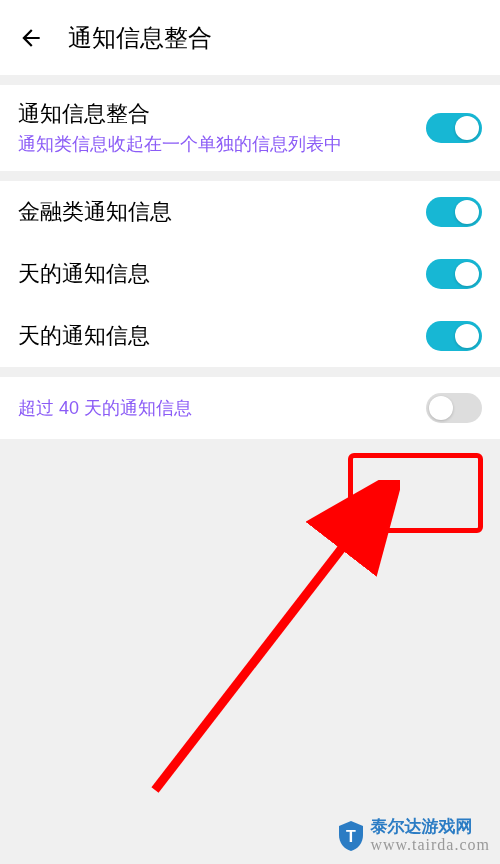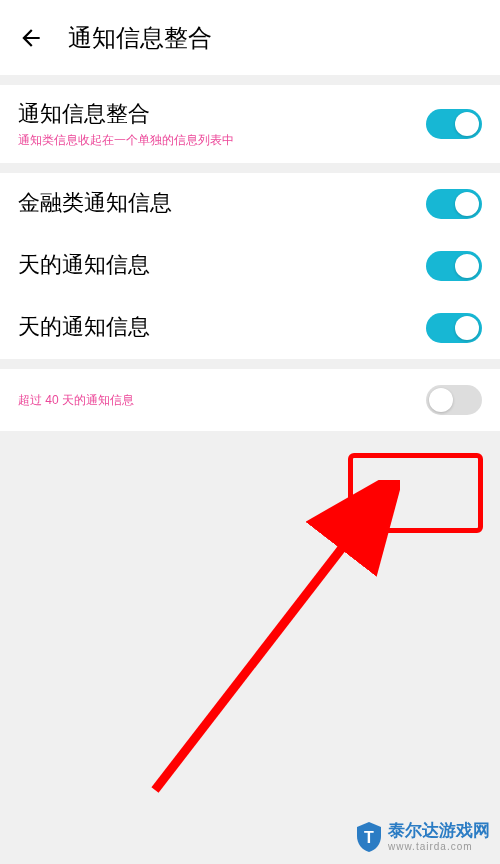--- a/index.html
+++ b/index.html
@@ -47,22 +47,22 @@
       display: flex;
       flex-direction: column;
       justify-content: center;
     }
     .row-title {
       font-size: 22px;
       color: #000;
       line-height: 1.4;
     }
     .row-subtitle {
-      font-size: 12px;
-      color: #ec4899;
+      font-size: 18px;
+      color: #8b5cf6;
       margin-top: 2px;
       line-height: 1.4;
     }
     .toggle {
       width: 56px;
       height: 30px;
       border-radius: 15px;
       position: relative;
       flex-shrink: 0;
       margin-left: 12px;
@@ -114,25 +114,25 @@
       width: 30px;
       height: 34px;
       position: relative;
     }
     .wm-text {
       font-size: 17px;
       font-weight: bold;
       color: #2b7cc4;
     }
     .wm-sub {
-      font-size: 10px;
+      font-size: 16px;
       color: #999;
       letter-spacing: 1px;
     }
-    .wm-textblock { display: flex; flex-direction: column; line-height: 1.1; }
+    .wm-textblock { display: flex; flex-direction: column; line-height: 1.1; font-family: Liberation Serif, serif; }
   </style>
 </head>
 <body>
 
 <div class="header">
   <div class="back-arrow">
     <svg width="26" height="26" viewBox="0 0 24 24">
       <path d="M20 11H7.83l5.59-5.59L12 4l-8 8 8 8 1.41-1.41L7.83 13H20v-2z" fill="#000"></path>
     </svg>
   </div>

